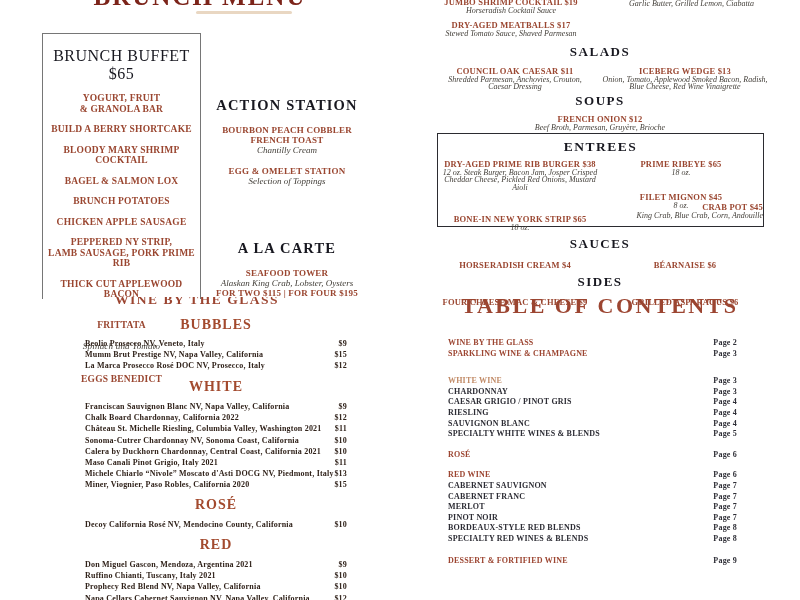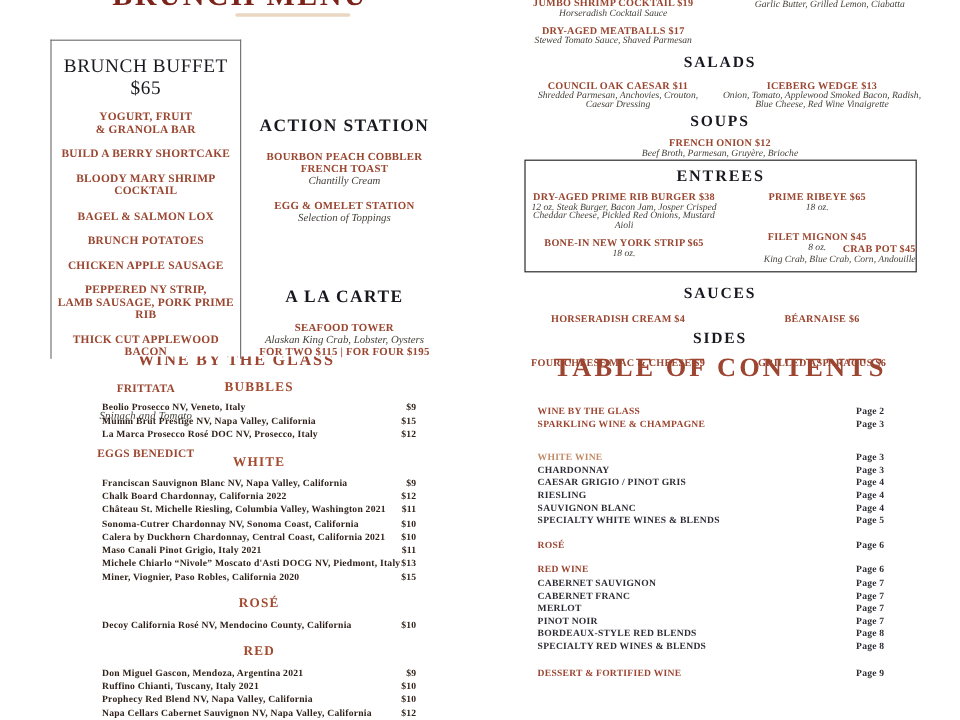--- a/index.html
+++ b/index.html
@@ -54,21 +54,21 @@
   #sauces .two-col{margin-top:9px}
   #sides .two-col{margin-top:8px}
 
   
   .entrees-box{position:absolute;left:437px;top:133px;width:325px;height:92px;
                border:1.5px solid #2b2b30}
   .eb-head{position:absolute;left:0;right:0;top:5px;text-align:center;
            font-size:13.5px;font-weight:bold;letter-spacing:1.5px;color:#181820}
   .eb-left{position:absolute;left:2px;top:26px;width:160px;text-align:center}
   .eb-right{position:absolute;left:164px;top:26px;width:158px;text-align:center}
-  .eb-left .m-item2{margin-top:7px}
+  .eb-left .m-item2{margin-top:24px}
   .eb-right .m-item2{margin-top:17px}
   .eb-center{position:absolute;left:0;right:0;top:69px;text-align:right}
 
   
   .toc-title-clip{position:absolute;left:440px;top:296px;width:320px;height:20px;
                   overflow:hidden;text-align:center;z-index:1}
   .toc-title-clip>span{display:block;margin-top:-3px;font-size:22px;font-weight:bold;
                   letter-spacing:2.5px;color:#9c4531}
   .toc-list{position:absolute;left:448px;top:338px;width:289px}
   .toc-row{display:flex;justify-content:space-between;line-height:10.6px;
@@ -79,21 +79,21 @@
   .toc-row .pg{color:#2d2d35}
   .gap17{margin-top:17px}.gap10{margin-top:10px}.gap11{margin-top:11px}
 
   
   .wine-title-clip{position:absolute;left:97px;top:297px;width:200px;height:11px;
                    overflow:hidden;text-align:center}
   .wine-title-clip>span{display:block;margin-top:-5px;font-size:13.5px;font-weight:bold;
                    letter-spacing:1.5px;color:#9c4531}
   .wsec{position:absolute;left:85px;width:262px}
   #bubbles{top:317px}#white{top:379px}#rose{top:497px}#red{top:537px}
-  .w-head{text-align:center;font-size:11px;font-weight:bold;letter-spacing:1px;color:#a34a2e}
+  .w-head{text-align:center;font-size:14px;font-weight:bold;letter-spacing:1px;color:#a34a2e}
   .w-rows{margin-top:5px}
   #white .w-rows,#rose .w-rows,#red .w-rows{margin-top:6px}
   .w-row{display:flex;justify-content:space-between;line-height:11.2px;
          font-size:8px;font-weight:bold;color:#30221a;letter-spacing:.2px}
 </style>
 </head>
 <body>
 
 <div class="canvas">
 

